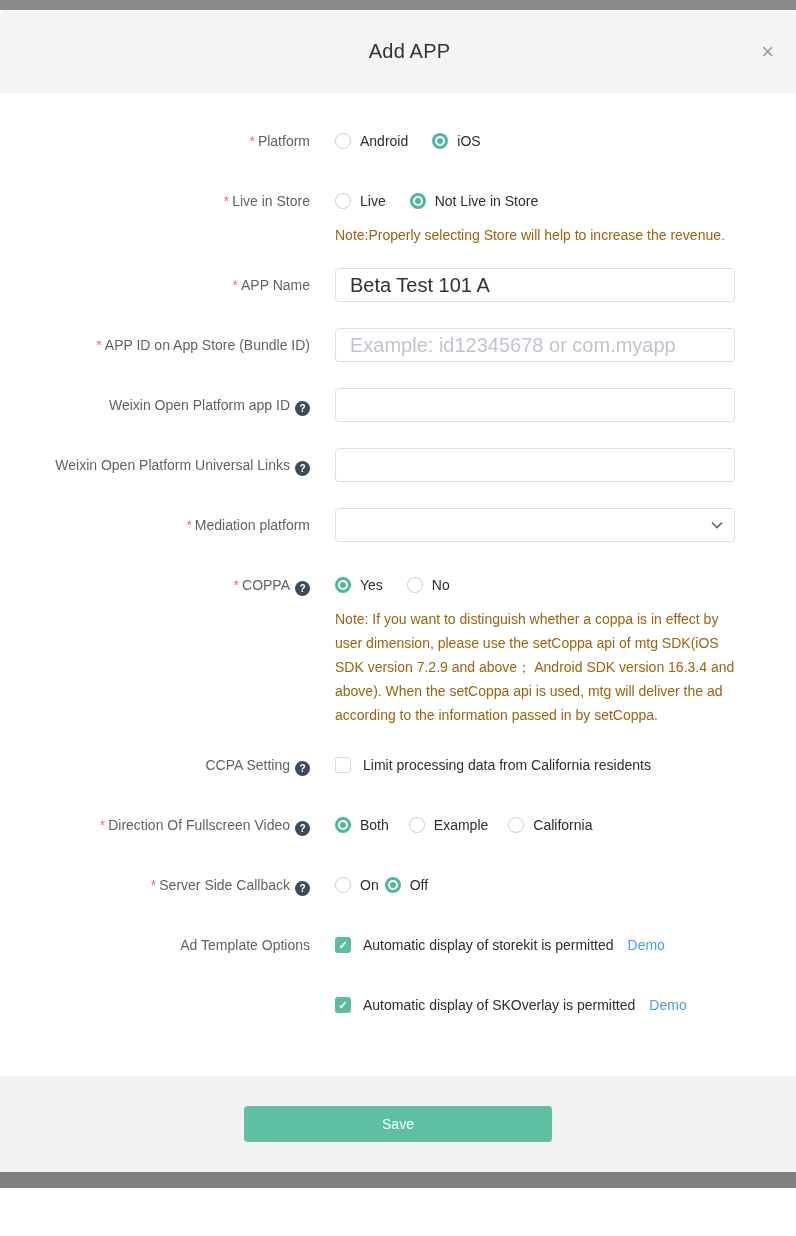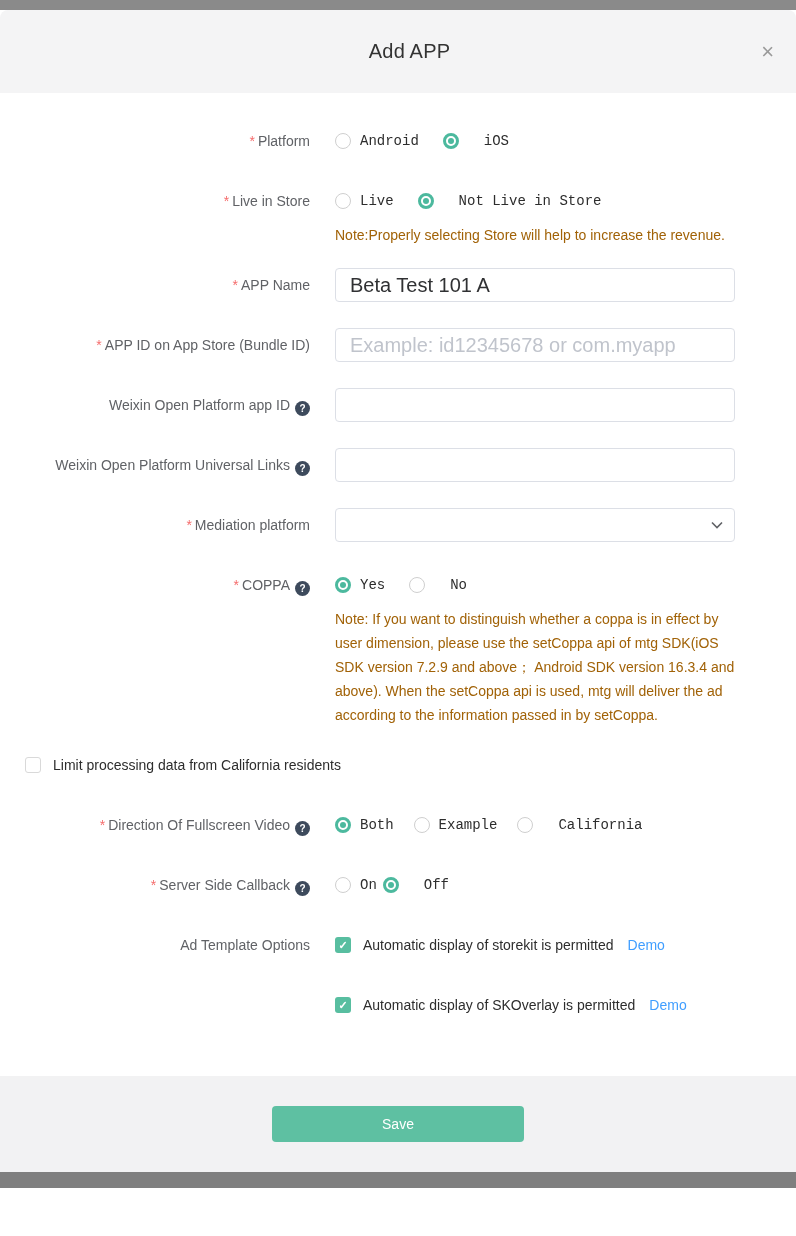--- a/index.html
+++ b/index.html
@@ -109,22 +109,22 @@
   }
 
   .control-row {
     display: flex;
     align-items: center;
     min-height: 34px;
     font-size: 14px;
     color: #2d2d2d;
   }
 
-  .radio { display: inline-flex; align-items: flex-start; cursor: pointer; margin-right: 24px; font-family: Liberation Mono, monospace; }
-  .radio:last-child { margin-right: 0; gap: 16px; }
+  .radio { display: inline-flex; align-items: flex-start; cursor: pointer; margin-right: 24px; }
+  .radio:last-child { margin-right: 0; }
   .radio-circle {
     width: 16px; height: 16px;
     border-radius: 50%;
     border: 1px solid #cfcfcf;
     background: #fff;
     margin-right: 9px;
     flex: 0 0 16px;
   }
   .radio-circle.checked {
     border: 3px solid #4cb99e;
@@ -172,21 +172,21 @@
   }
 
   .modal-footer {
     height: 96px;
     background: #f2f2f3;
     display: flex;
     align-items: center;
     justify-content: center;
   }
   .save-btn {
-    width: 252px; height: 36px;
+    width: 308px; height: 36px;
     background: #5ec0a2;
     border: none;
     border-radius: 4px;
     color: #ffffff;
     font-size: 14px;
     font-family: "Liberation Sans", sans-serif;
     cursor: pointer;
   }
 </style>
 </head>
@@ -292,20 +292,21 @@
           <span class="radio">
             <span class="radio-circle"></span>
             <span>No</span>
           </span>
         </div>
         <div class="note">Note: If you want to distinguish whether a coppa is in effect by user dimension, please use the setCoppa api of mtg SDK(iOS SDK version 7.2.9 and above； Android SDK version 16.3.4 and above). When the setCoppa api is used, mtg will deliver the ad according to the information passed in by setCoppa.</div>
       </div>
     </div>
 
     <div class="form-item">
+      <div class="form-label"><span>CCPA Setting</span><span class="help-icon">?</span></div>
       <div class="form-content">
         <div class="control-row">
           <span class="checkbox"></span>
           <span>Limit processing data from California residents</span>
         </div>
       </div>
     </div>
 
     <div class="form-item">
       <div class="form-label"><span class="star">*</span><span>Direction Of Fullscreen Video</span><span class="help-icon">?</span></div>

